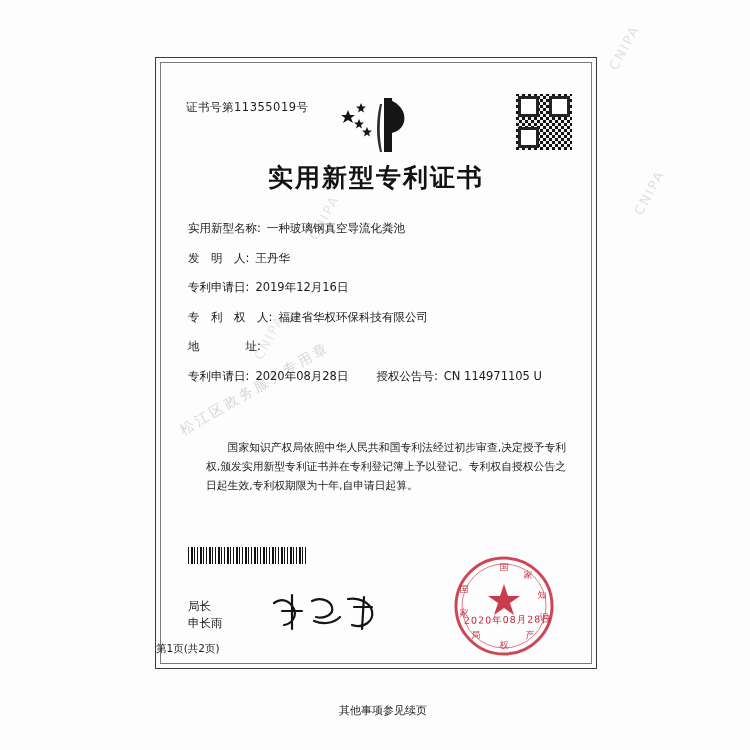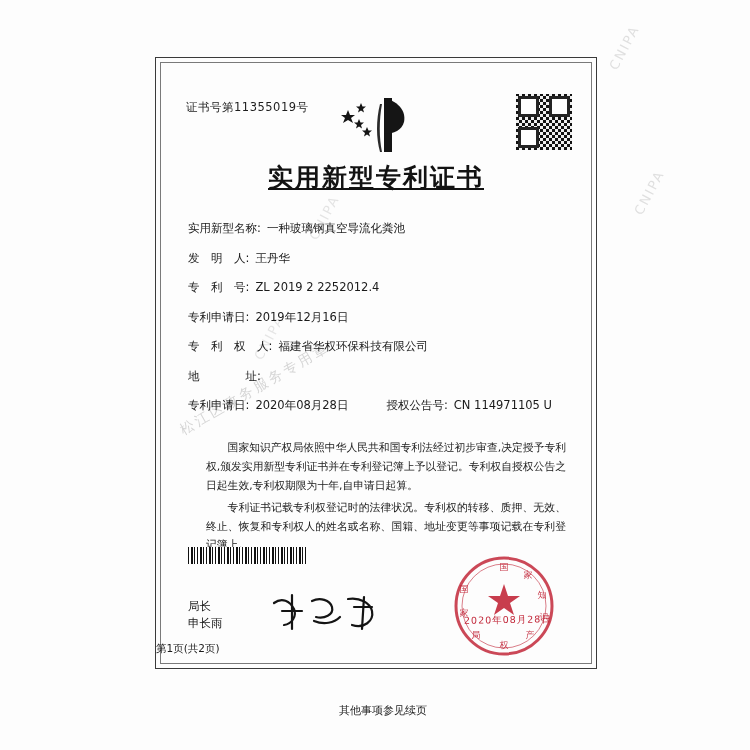--- a/index.html
+++ b/index.html
@@ -100,21 +100,20 @@
   
   .cert-title{
     position:absolute;
     left:0;right:0;top:103px;
     text-align:center;
     font-family:"DejaVu Serif","Liberation Serif",serif;
     font-weight:bold;
     font-size:25px;
     letter-spacing:2px;
     color:#121212;
-    text-decoration:underline;
   }
   
   .fields{
     position:absolute;
     left:32px;right:28px;top:163px;
   }
   .frow{
     display:flex;
     align-items:flex-start;
     margin-bottom:14.5px;
@@ -126,21 +125,21 @@
     flex:0 0 auto;
   }
   .fvalue{
     margin-left:6px;
   }
   .frow .half{
     display:flex;
     align-items:baseline;
   }
   .frow .half.second{
-    margin-left:38px;
+    margin-left:28px;
   }
   
   .paras{
     position:absolute;
     left:34px;right:30px;top:381px;
     font-size:10.8px;
     line-height:1.75;
     color:#1b1b1b;
     text-align:justify;
   }
@@ -238,24 +237,20 @@
     <div class="fields">
       <div class="frow">
         <span class="flabel">实用新型名称:</span>
         <span class="fvalue">一种玻璃钢真空导流化粪池</span>
       </div>
       <div class="frow">
         <span class="flabel">发　明　人:</span>
         <span class="fvalue">王丹华</span>
       </div>
       <div class="frow">
-        <span class="flabel">专　利　号:</span>
-        <span class="fvalue">ZL 2019 2 2252012.4</span>
-      </div>
-      <div class="frow">
         <span class="flabel">专利申请日:</span>
         <span class="fvalue">2019年12月16日</span>
       </div>
       <div class="frow">
         <span class="flabel">专　利　权　人:</span>
         <span class="fvalue">福建省华权环保科技有限公司</span>
       </div>
       <div class="frow">
         <span class="flabel">地　　　　址:</span>
       </div>
@@ -266,21 +261,20 @@
         </span>
         <span class="half second">
           <span class="flabel">授权公告号:</span>
           <span class="fvalue">CN 114971105 U</span>
         </span>
       </div>
     </div>
 
     <div class="paras">
       <p>国家知识产权局依照中华人民共和国专利法经过初步审查,决定授予专利权,颁发实用新型专利证书并在专利登记簿上予以登记。专利权自授权公告之日起生效,专利权期限为十年,自申请日起算。</p>
-      <p>专利证书记载专利权登记时的法律状况。专利权的转移、质押、无效、终止、恢复和专利权人的姓名或名称、国籍、地址变更等事项记载在专利登记簿上。</p>
     </div>
 
     <div class="barcode"></div>
 
     <div class="sig-label">
       <div>局长</div>
       <div>申长雨</div>
     </div>
     <div class="sig-hand">
       <svg viewBox="0 0 120 44" width="120" height="44" aria-hidden="true">

